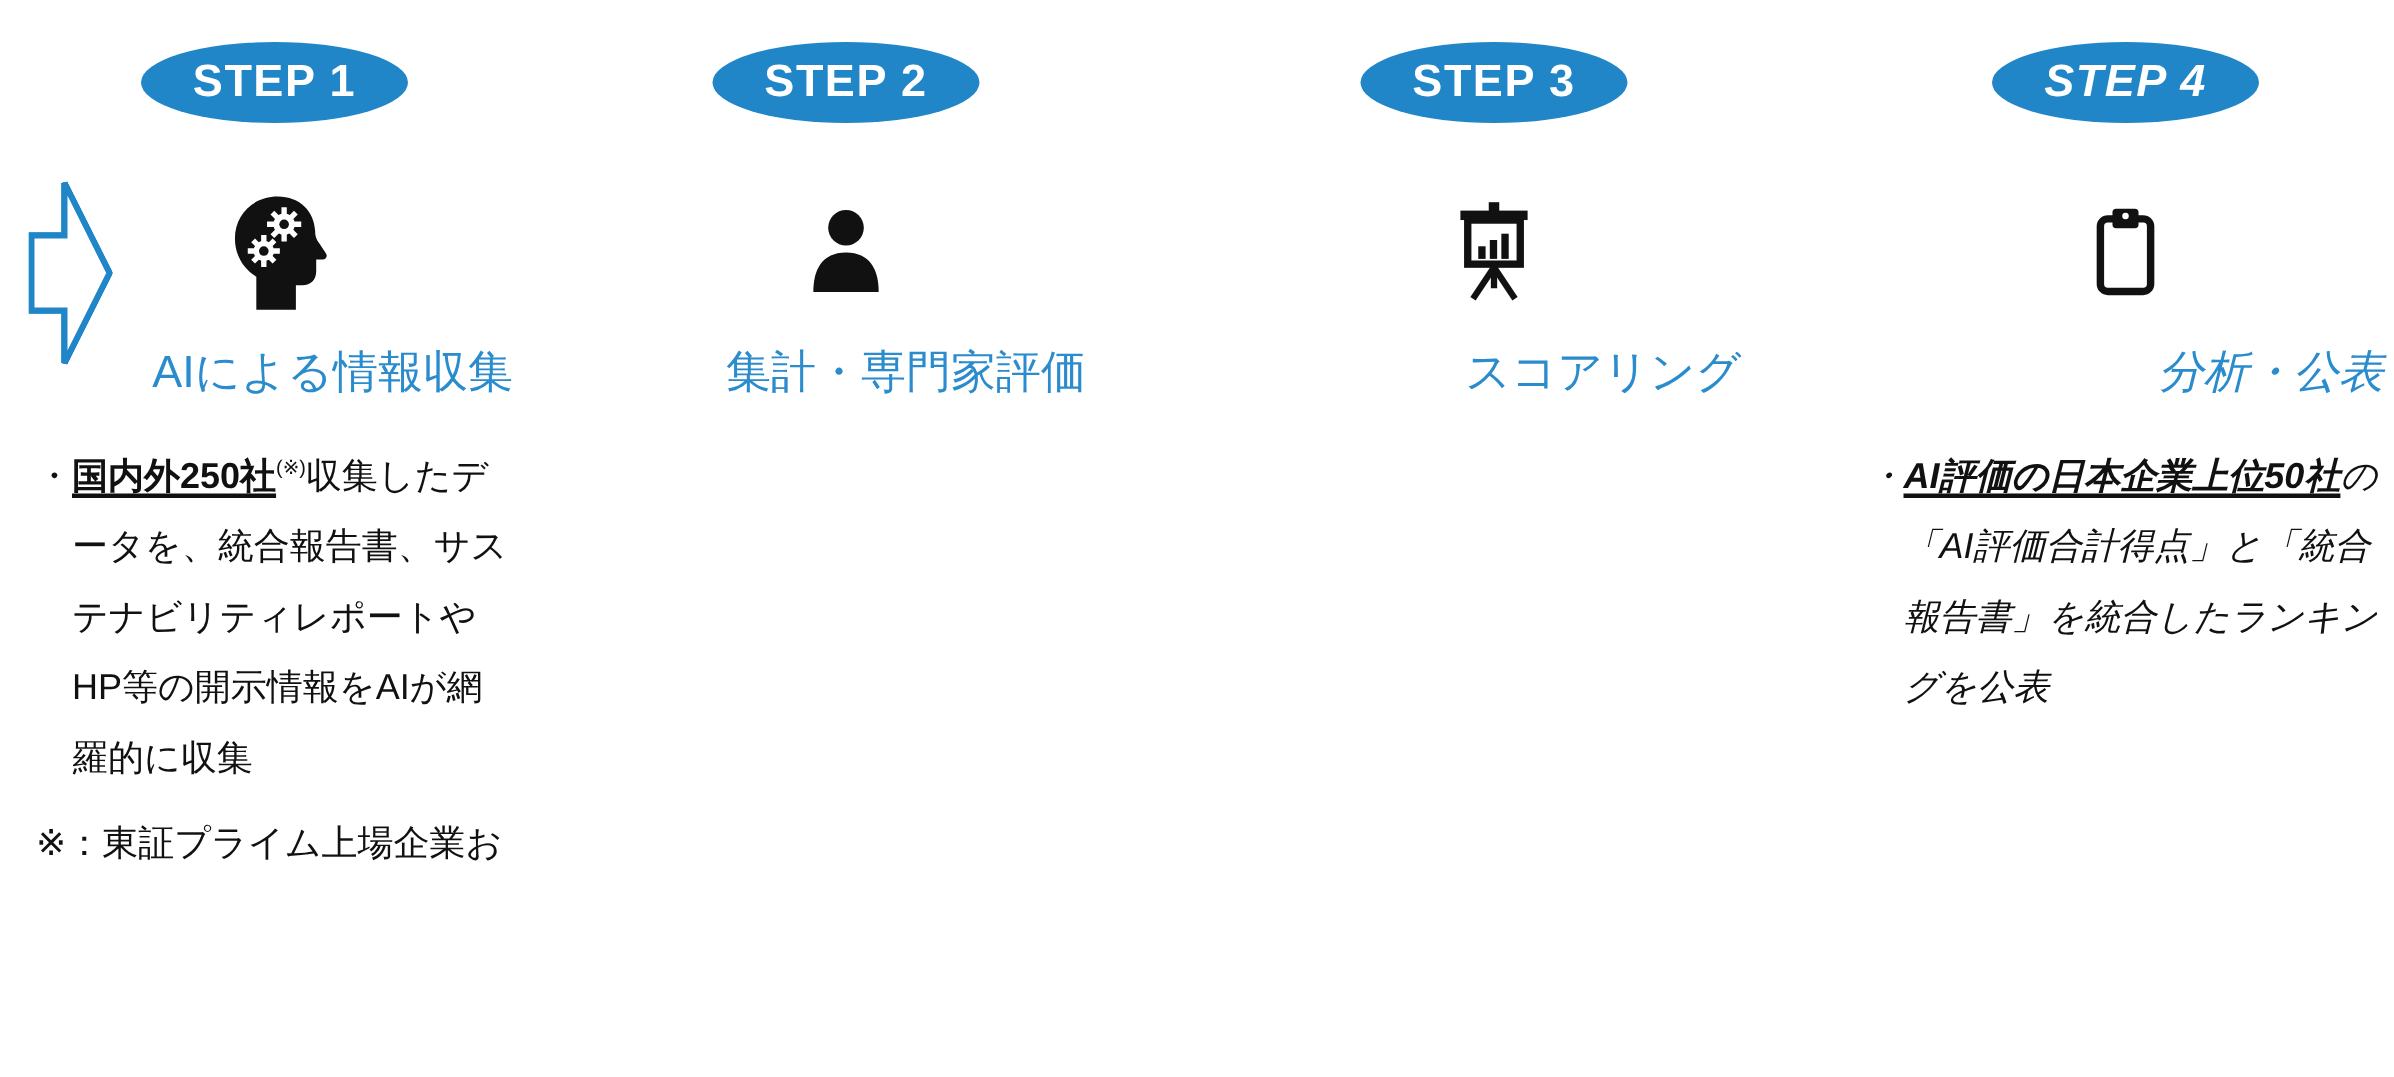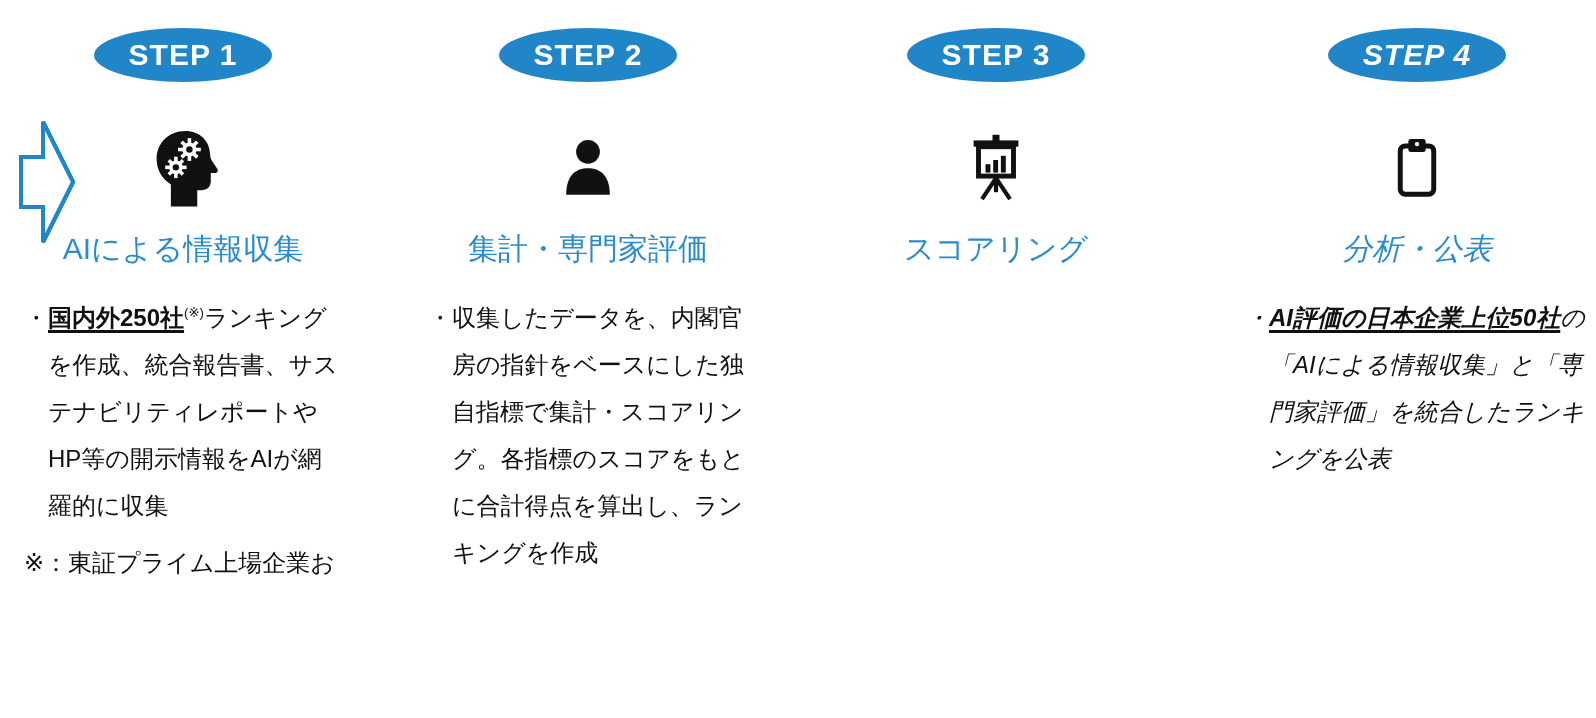--- a/index.html
+++ b/index.html
@@ -12,21 +12,21 @@
   body{font-family:"Liberation Sans","DejaVu Sans",sans-serif;color:var(--ink);}
   #stage{
     position:relative;
     width:1596px;height:580px;
     background:#ffffff;
     overflow:hidden;
     margin-left:19px;
   }
   .col{position:absolute;top:0;}
   #col-1{left:5px;width:318px;}
-  #col-2{left:409px;width:320px;}
+  #col-2{left:385px;width:320px;}
   #col-3{left:812px;width:330px;}
   #col-4{left:1226px;width:344px;font-style:italic;}
 
   .badge{
     width:178px;height:54px;
     margin:28px auto 0;
     background:var(--accent);
     border-radius:50%;
     color:#ffffff;
     font-weight:700;
@@ -34,21 +34,21 @@
     letter-spacing:1px;
     display:flex;align-items:center;justify-content:center;
   }
   .iconwrap{
     margin-top:44px;height:82px;
     display:flex;align-items:center;justify-content:center;
   }
   .iconwrap svg{display:block;}
   .title{
     margin:22px 0 0;
-    text-align:center;
+    text-align:right;
     color:var(--heading);
     font-size:30px;
     font-weight:400;
     line-height:38px;
   }
   .body{margin-top:26px;}
   p.bullet{
     margin:0;
     font-size:24px;
     line-height:47px;
@@ -93,43 +93,40 @@
             <line x1="40" y1="43" x2="40" y2="73"></line>
           <line x1="30" y1="48" x2="50" y2="68"></line>
             <line x1="30" y1="68" x2="50" y2="48"></line>
         </g>
         <circle cx="40" cy="58" r="9.5" fill="#ffffff"></circle>
           <circle cx="40" cy="58" r="4.5" fill="#111111"></circle>
       </svg>
     </div>
     <h2 class="title">AIによる情報収集</h2>
     <div class="body">
-      <p class="bullet"><span>・</span><span class="b u">国内外250社</span><sup>(※)</sup><span>ランキングを作成、統合報告書、サステナビリティレポートやHP等の開示情報をAIが網羅的に収集</span></p>
+      <p class="bullet"><span>・</span><span class="b u">国内外250社</span><sup>(※)</sup><span>収集したデータを、統合報告書、サステナビリティレポートやHP等の開示情報をAIが網羅的に収集</span></p>
       <p class="footnote">※：東証プライム上場企業および主要非上場企業を中心に、国内企業141社および、国内企業の競合となりうる外国企業を109社評価しています</p>
     </div>
   </div>
 
   <div class="arrow" id="arrow-1">
     <svg width="56" height="124" viewBox="0 0 56 124" aria-hidden="true">
       <polygon points="2,37 24,37 24,2 54,62 24,122 24,87 2,87" fill="#ffffff" stroke="#2186c7" stroke-width="4" stroke-linejoin="miter"></polygon>
     </svg>
   </div>
 
   <div class="col" id="col-2">
     <div class="badge">STEP 2</div>
     <div class="iconwrap">
       <svg width="66" height="76" viewBox="0 0 100 100" aria-hidden="true">
         <circle cx="50" cy="27" r="18" fill="#111111"></circle>
         <path d="M17,92 C17,62 32,52 50,52 C68,52 83,62 83,92 Z" fill="#111111"></path>
       </svg>
     </div>
     <h2 class="title">集計・専門家評価</h2>
-    <div class="body">
-      <p class="bullet"><span>・収集したデータを、内閣官房の指針をベースにした独自指標で集計・スコアリング。各指標のスコアをもとに合計得点を算出し、ランキングを作成</span></p>
-    </div>
   </div>
 
   <div class="arrow" id="arrow-2">
     <svg width="56" height="124" viewBox="0 0 56 124" aria-hidden="true">
       <polygon points="2,37 24,37 24,2 54,62 24,122 24,87 2,87" fill="#ffffff" stroke="#2186c7" stroke-width="4" stroke-linejoin="miter"></polygon>
     </svg>
   </div>
 
   <div class="col" id="col-3">
     <div class="badge">STEP 3</div>
@@ -161,17 +158,17 @@
     <div class="badge">STEP 4</div>
     <div class="iconwrap">
       <svg width="62" height="80" viewBox="0 0 100 100" aria-hidden="true">
         <rect x="23" y="16" width="54" height="78" rx="8" fill="#ffffff" stroke="#111111" stroke-width="8"></rect>
         <rect x="36" y="5" width="28" height="21" rx="4" fill="#111111"></rect>
         <circle cx="50" cy="13" r="3.5" fill="#ffffff"></circle>
       </svg>
     </div>
     <h2 class="title">分析・公表</h2>
     <div class="body">
-      <p class="bullet"><span>・</span><span class="b u">AI評価の日本企業上位50社</span><span>の「AIによる情報収集」と「専門家評価」を統合したランキングを公表</span></p>
+      <p class="bullet"><span>・</span><span class="b u">AI評価の日本企業上位50社</span><span>の「AI評価合計得点」と「統合報告書」を統合したランキングを公表</span></p>
     </div>
   </div>
 
 </div>
 
 </body></html>

